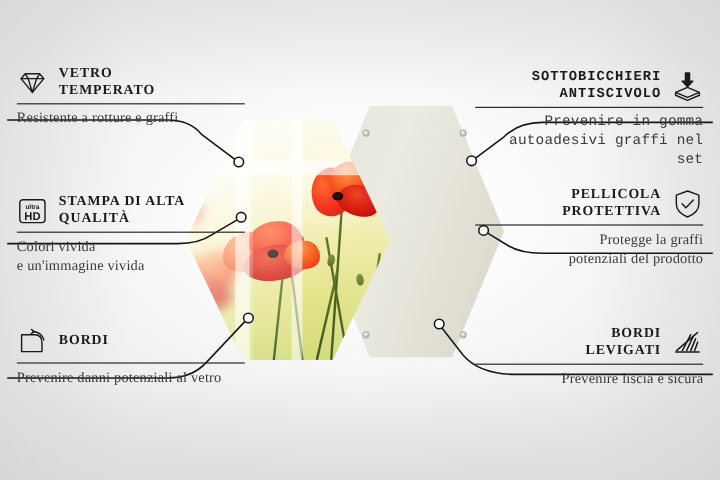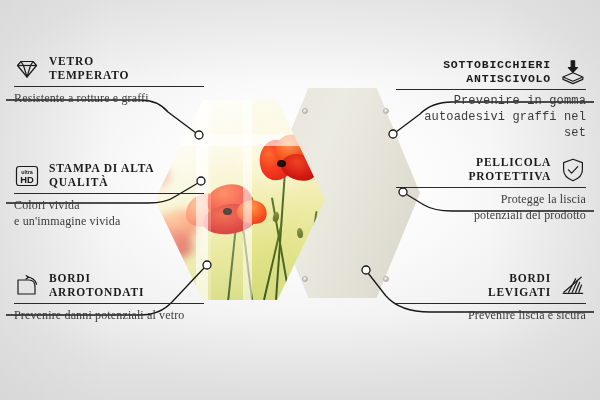--- a/index.html
+++ b/index.html
@@ -259,21 +259,20 @@
       <svg viewBox="0 0 26 26" width="26" height="26">
         <g fill="none" stroke="#1b1b1b" stroke-width="1.2" stroke-linejoin="round" stroke-linecap="round">
           <path d="M4,7 L15,7 Q21,7 21,14 L21,21 L4,21 Z"></path>
           <path d="M13.5,4.2 Q20.5,4.8 22.6,11.2"></path>
           <path d="M12.2,2.6 L14.6,4.3 L12.0,6.0"></path>
         </g>
       </svg>
     </span>
     <div class="f-title">
       <div>BORDI</div>
-      <div>ARROTONDATI</div>
     </div>
   </div>
   <div class="f-rule"></div>
   <div class="f-desc">Prevenire danni potenziali al vetro</div>
 </div>
 
 <div class="feature right" id="feat-sotto">
   <div class="f-head">
     <span class="f-ico">
       <svg viewBox="0 0 26 26" width="26" height="26">
@@ -306,21 +305,21 @@
         </g>
       </svg>
     </span>
     <div class="f-title">
       <div>PELLICOLA</div>
       <div>PROTETTIVA</div>
     </div>
   </div>
   <div class="f-rule"></div>
   <div class="f-desc">
-    <div>Protegge la liscia</div>
+    <div>Protegge la graffi</div>
     <div>potenziali del prodotto</div>
   </div>
 </div>
 
 <div class="feature right" id="feat-bordi-lev">
   <div class="f-head">
     <span class="f-ico">
       <svg viewBox="0 0 26 26" width="26" height="26">
         <g stroke="#1b1b1b" stroke-width="1.25" stroke-linecap="round" fill="none">
           <path d="M3.2,20.4 L22.6,20.4"></path>

